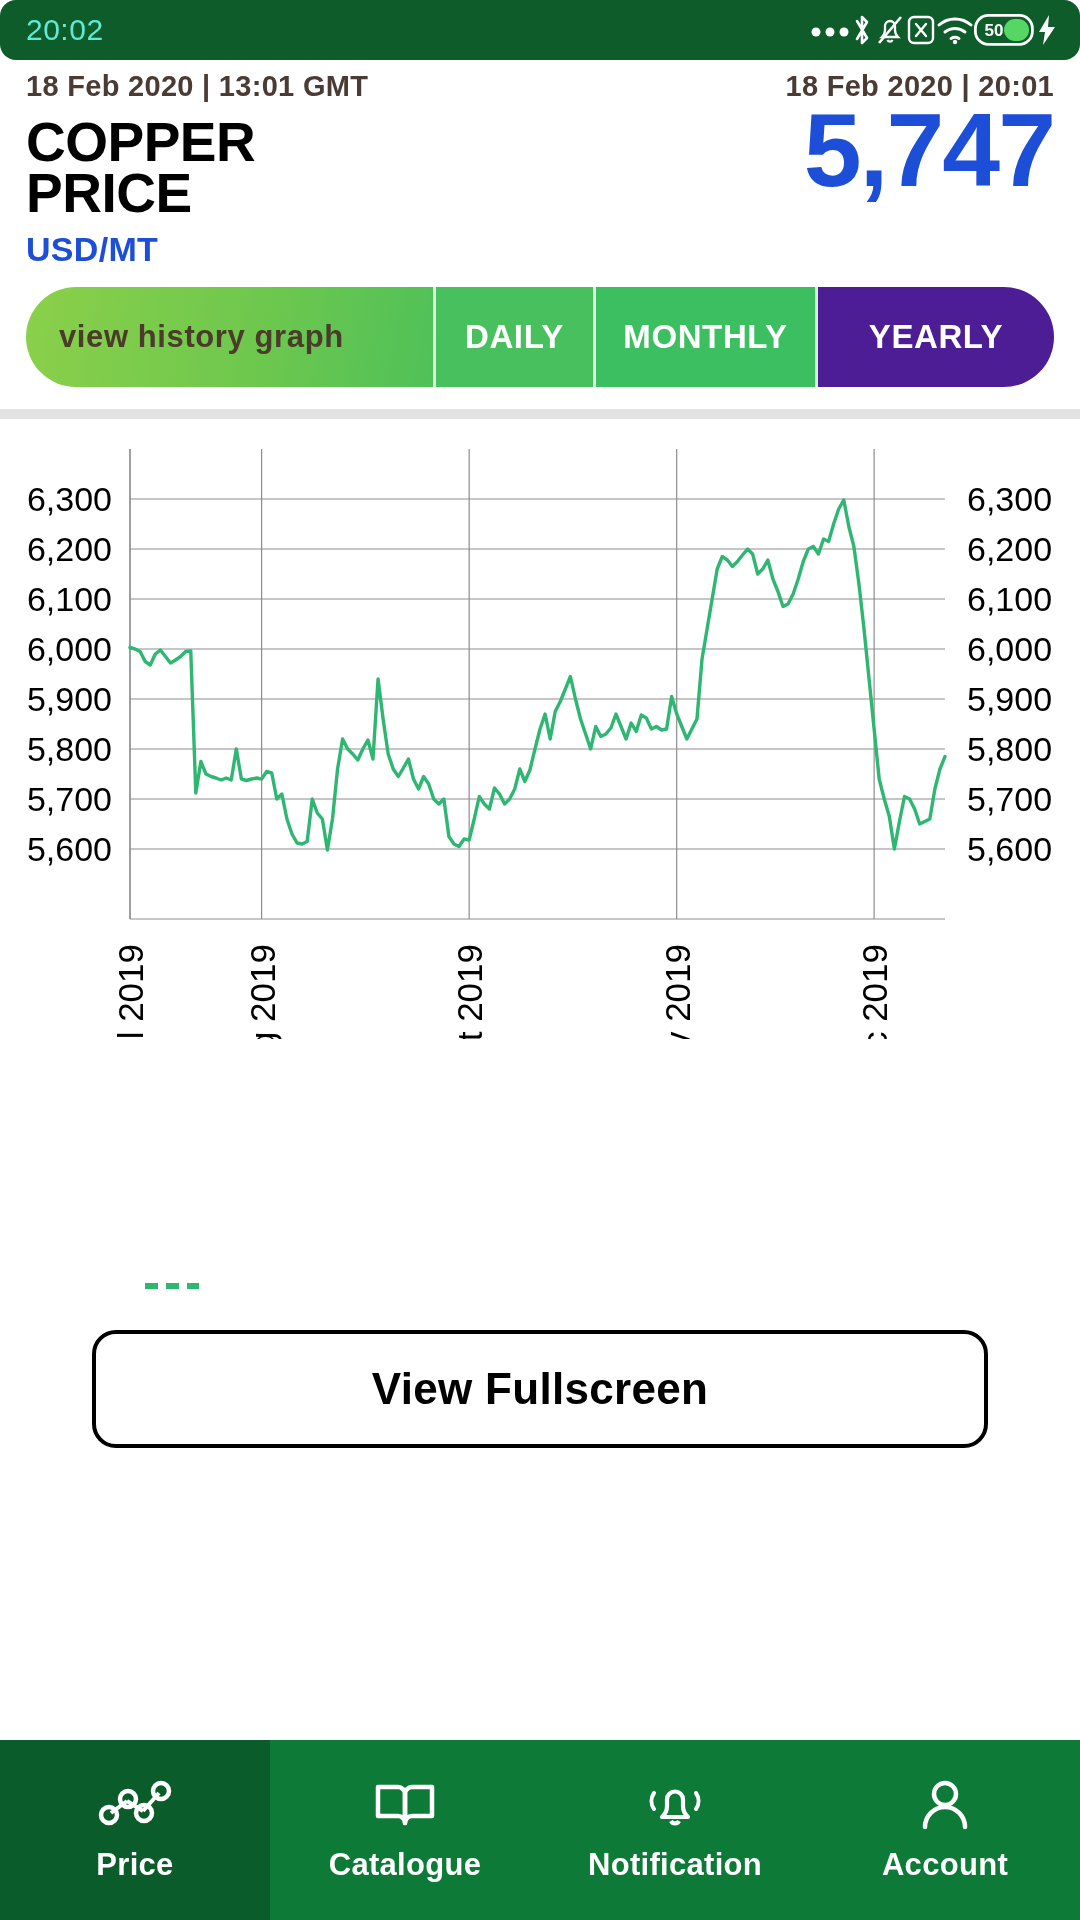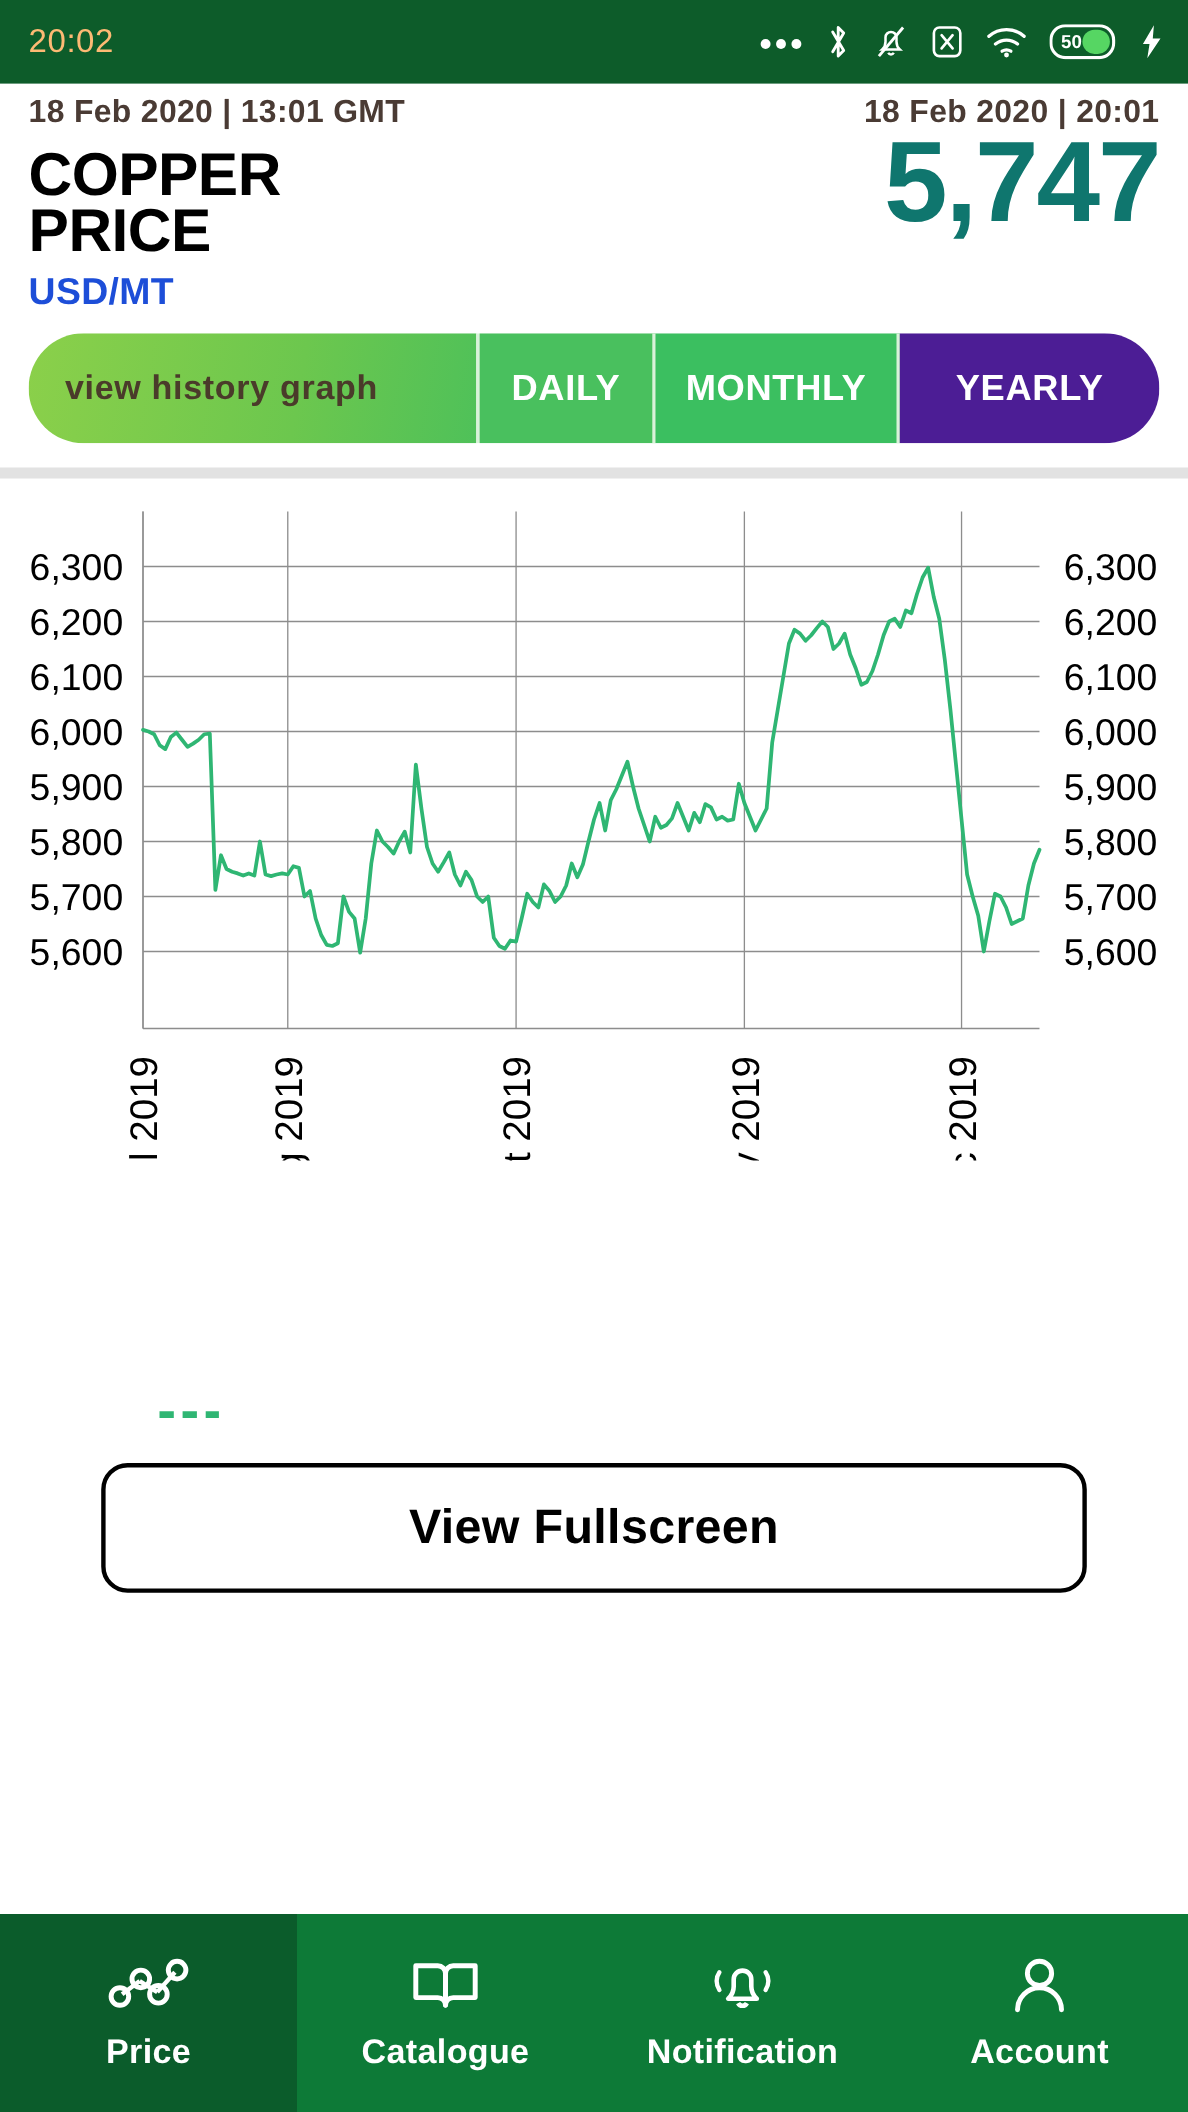--- a/index.html
+++ b/index.html
@@ -6,45 +6,46 @@
   html,body {
     width:1080px; height:1920px;
     background:#ffffff;
     font-family:"Liberation Sans", sans-serif;
     overflow:hidden;
   }
   #app { position:relative; width:1080px; height:1920px; }
 
   
   .statusbar{
-    height:76px; background:#0d5c2a; color:#fdba74;
+    height:60px; background:#0d5c2a; color:#5eead4;
     display:flex; align-items:center; justify-content:space-between;
     padding:0 22px 0 26px;
+    border-radius:16px;
   }
   .sb-time{ font-size:30px; letter-spacing:.5px; }
-  .sb-icons{ display:flex; align-items:center; gap:20px;justify-content:center; }
+  .sb-icons{ display:flex; align-items:center; gap:0;justify-content:center; }
   .sb-icons svg{ display:block; }
 
   
   .header{ padding:10px 26px 0 26px; position:relative; }
   .datesrow{ display:flex; justify-content:space-between; align-items:flex-start; }
   .date-l, .date-r{
     font-size:29px; font-weight:bold; color:#4a3b34; letter-spacing:.3px;
   }
   .titleblock{ margin-top:14px; display:flex; justify-content:space-between; align-items:flex-start;gap:25px; }
   .title{
     font-size:55px; font-weight:bold; color:#000000;
     line-height:.92; letter-spacing:-.5px;
   }
   .unit{
     font-size:34px; font-weight:bold; color:#1d4ed8;
     margin-top:12px; letter-spacing:.3px;
   }
   .price{
-    font-size:104px; font-weight:bold; color:#0f766e;
+    font-size:104px; font-weight:bold; color:#1d4ed8;
     line-height:.88; letter-spacing:-2px; margin-top:-12px;
   }
 
   
   .tabs{
     margin:18px 26px 0 26px; height:100px;
     display:flex; border-radius:50px; overflow:hidden;
   }
   .tab{
     display:flex; align-items:center; justify-content:center;

